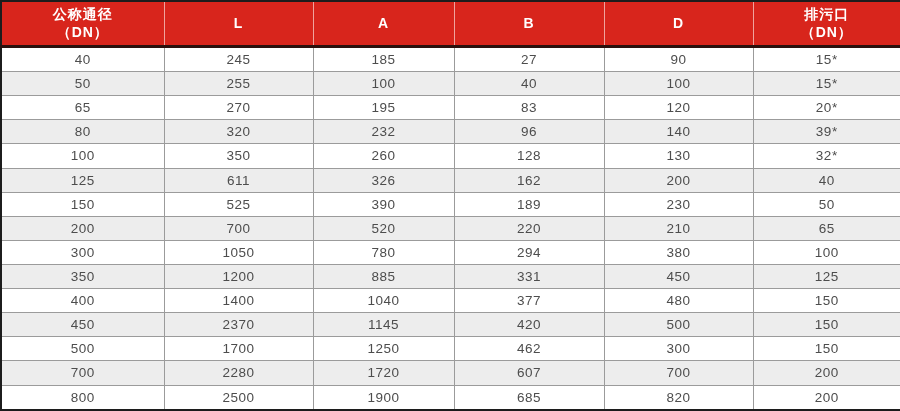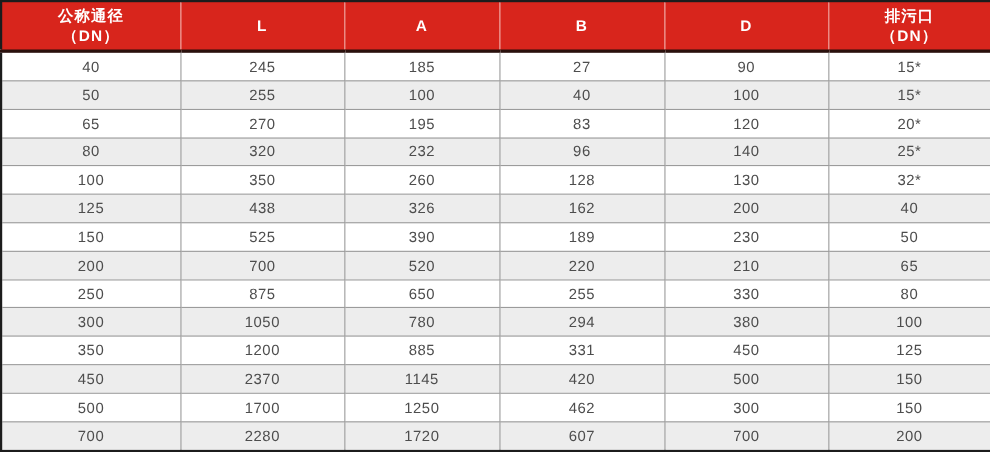--- a/index.html
+++ b/index.html
@@ -112,79 +112,79 @@
           <td>83</td>
           <td>120</td>
           <td>20*</td>
         </tr>
         <tr>
           <td>80</td>
           <td>320</td>
           <td>232</td>
           <td>96</td>
           <td>140</td>
-          <td>25*</td>
+          <td>39*</td>
         </tr>
         <tr>
           <td>100</td>
           <td>350</td>
           <td>260</td>
           <td>128</td>
           <td>130</td>
           <td>32*</td>
         </tr>
         <tr>
           <td>125</td>
-          <td>438</td>
+          <td>611</td>
           <td>326</td>
           <td>162</td>
           <td>200</td>
           <td>40</td>
         </tr>
         <tr>
           <td>150</td>
           <td>525</td>
           <td>390</td>
           <td>189</td>
           <td>230</td>
           <td>50</td>
         </tr>
         <tr>
           <td>200</td>
           <td>700</td>
           <td>520</td>
           <td>220</td>
           <td>210</td>
           <td>65</td>
-        </tr>
-        <tr>
-          <td>250</td>
-          <td>875</td>
-          <td>650</td>
-          <td>255</td>
-          <td>330</td>
-          <td>80</td>
         </tr>
         <tr>
           <td>300</td>
           <td>1050</td>
           <td>780</td>
           <td>294</td>
           <td>380</td>
           <td>100</td>
         </tr>
         <tr>
           <td>350</td>
           <td>1200</td>
           <td>885</td>
           <td>331</td>
           <td>450</td>
           <td>125</td>
         </tr>
         <tr>
+          <td>400</td>
+          <td>1400</td>
+          <td>1040</td>
+          <td>377</td>
+          <td>480</td>
+          <td>150</td>
+        </tr>
+        <tr>
           <td>450</td>
           <td>2370</td>
           <td>1145</td>
           <td>420</td>
           <td>500</td>
           <td>150</td>
         </tr>
         <tr>
           <td>500</td>
           <td>1700</td>
@@ -194,15 +194,23 @@
           <td>150</td>
         </tr>
         <tr>
           <td>700</td>
           <td>2280</td>
           <td>1720</td>
           <td>607</td>
           <td>700</td>
           <td>200</td>
         </tr>
+        <tr>
+          <td>800</td>
+          <td>2500</td>
+          <td>1900</td>
+          <td>685</td>
+          <td>820</td>
+          <td>200</td>
+        </tr>
       </tbody>
   </table>
 </div>
 
 </body></html>

